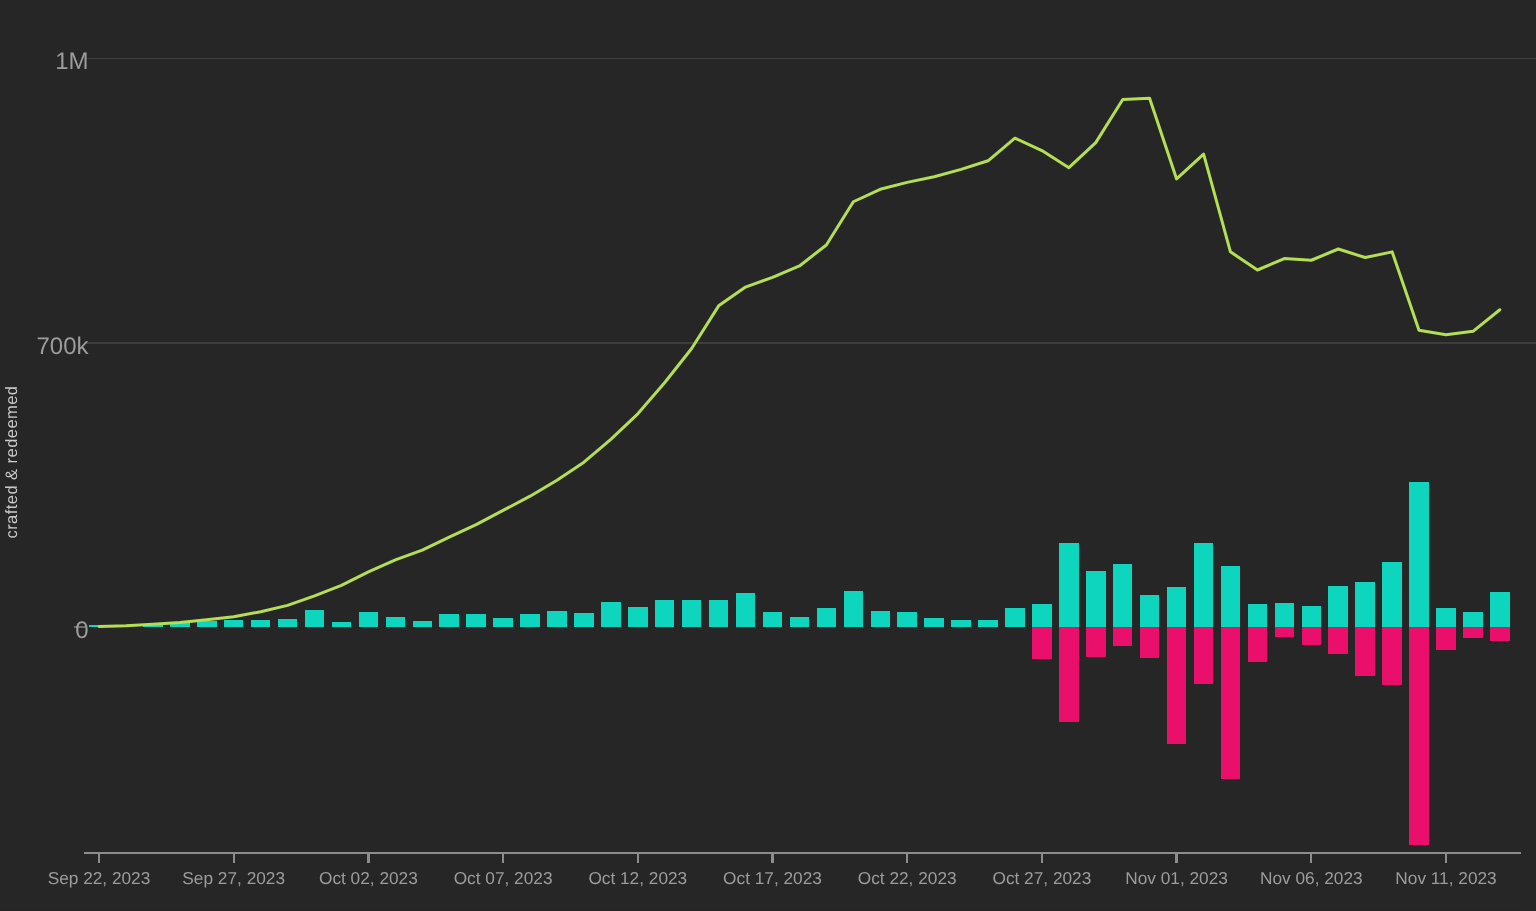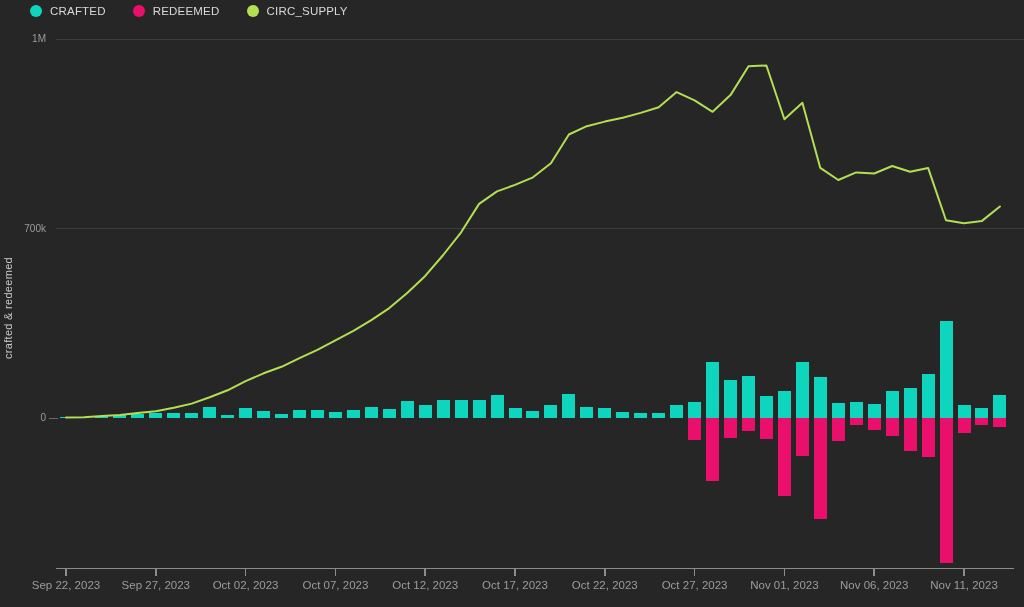--- a/index.html
+++ b/index.html
@@ -9,44 +9,30 @@
   }
   .legend{position:absolute;top:5px;left:30px;display:flex;gap:27px;align-items:center;z-index:3;}
   .legend-item{display:flex;align-items:center;gap:8px;cursor:pointer;}
   .legend-dot{width:12px;height:12px;border-radius:50%;display:inline-block;}
   .legend-label{color:#d9d9d9;font-size:11.5px;letter-spacing:.2px;}
   .y-title{
     position:absolute;left:-67px;top:302px;width:150px;text-align:center;
     transform:rotate(-90deg);color:#c9c9c9;font-size:11px;letter-spacing:.3px;z-index:2;
   }
   .ytick{
-    position:absolute;width:46px;text-align:right;color:#9c9c9c;font-size:10px;z-index:2;
+    position:absolute;width:59px;text-align:right;color:#9c9c9c;font-size:16px;z-index:2;
   }
   svg{position:absolute;left:0;top:0;}
   svg text{font-family:"Liberation Sans", sans-serif;}
 </style>
 </head>
 <body>
 
 <div class="chart">
 
-  <div class="legend">
-    <div class="legend-item">
-      <span class="legend-dot" id="dot0" style="background: rgb(14, 214, 190);"></span>
-      <span class="legend-label">CRAFTED</span>
-    </div>
-    <div class="legend-item">
-      <span class="legend-dot" id="dot1" style="background: rgb(234, 15, 107);"></span>
-      <span class="legend-label">REDEEMED</span>
-    </div>
-    <div class="legend-item">
-      <span class="legend-dot" id="dot2" style="background: rgb(180, 222, 83);"></span>
-      <span class="legend-label">CIRC_SUPPLY</span>
-    </div>
-  </div>
 
   <div class="y-title">crafted &amp; redeemed</div>
 
   <div class="ytick" id="yt0" style="left: 0px; top: 33px;">1M</div>
   <div class="ytick" id="yt1" style="left: 0px; top: 222.5px;">700k</div>
   <div class="ytick" id="yt2" style="left: 0px; top: 412px;">0</div>
 
   <svg id="plot" width="1024" height="607">
       <line x1="56" y1="39" x2="1024" y2="39" stroke="#3d3d3d" stroke-width="1" shape-rendering="crispEdges"></line>
       <line x1="56" y1="228.5" x2="1024" y2="228.5" stroke="#3d3d3d" stroke-width="1" shape-rendering="crispEdges"></line>

